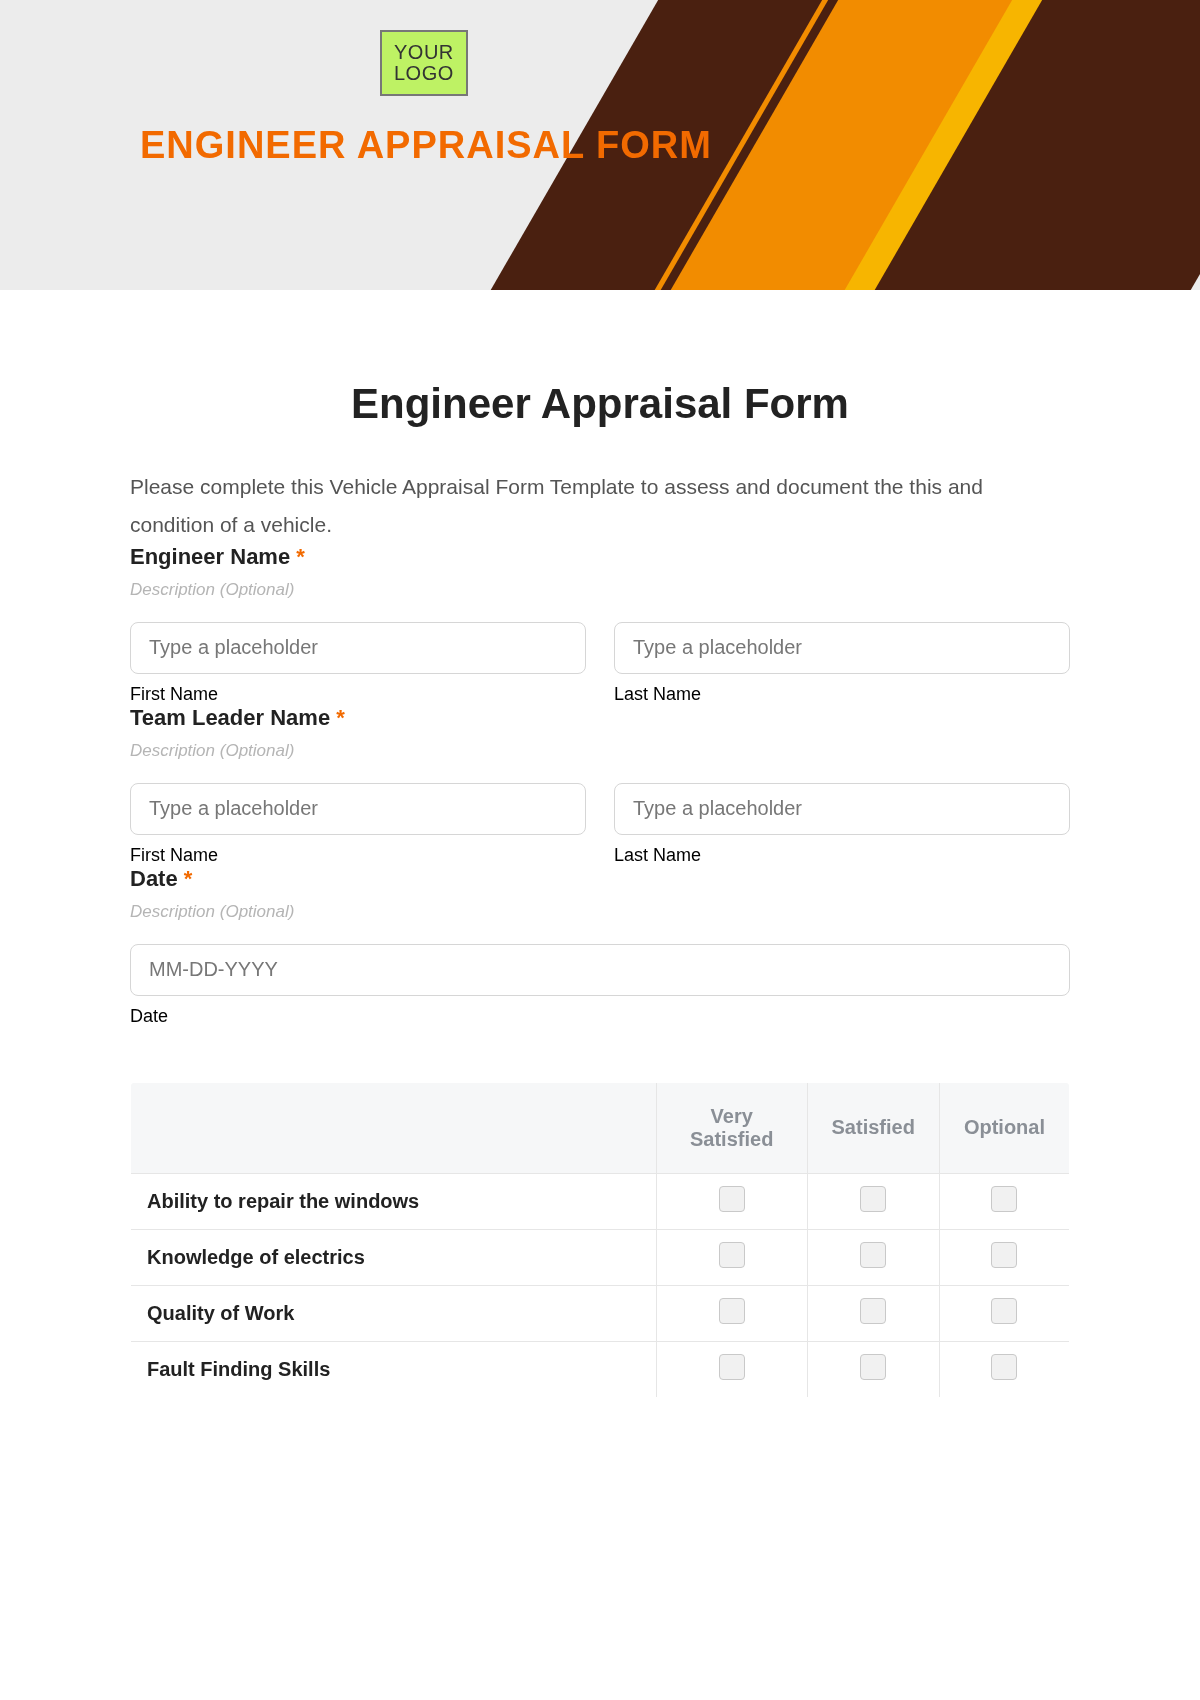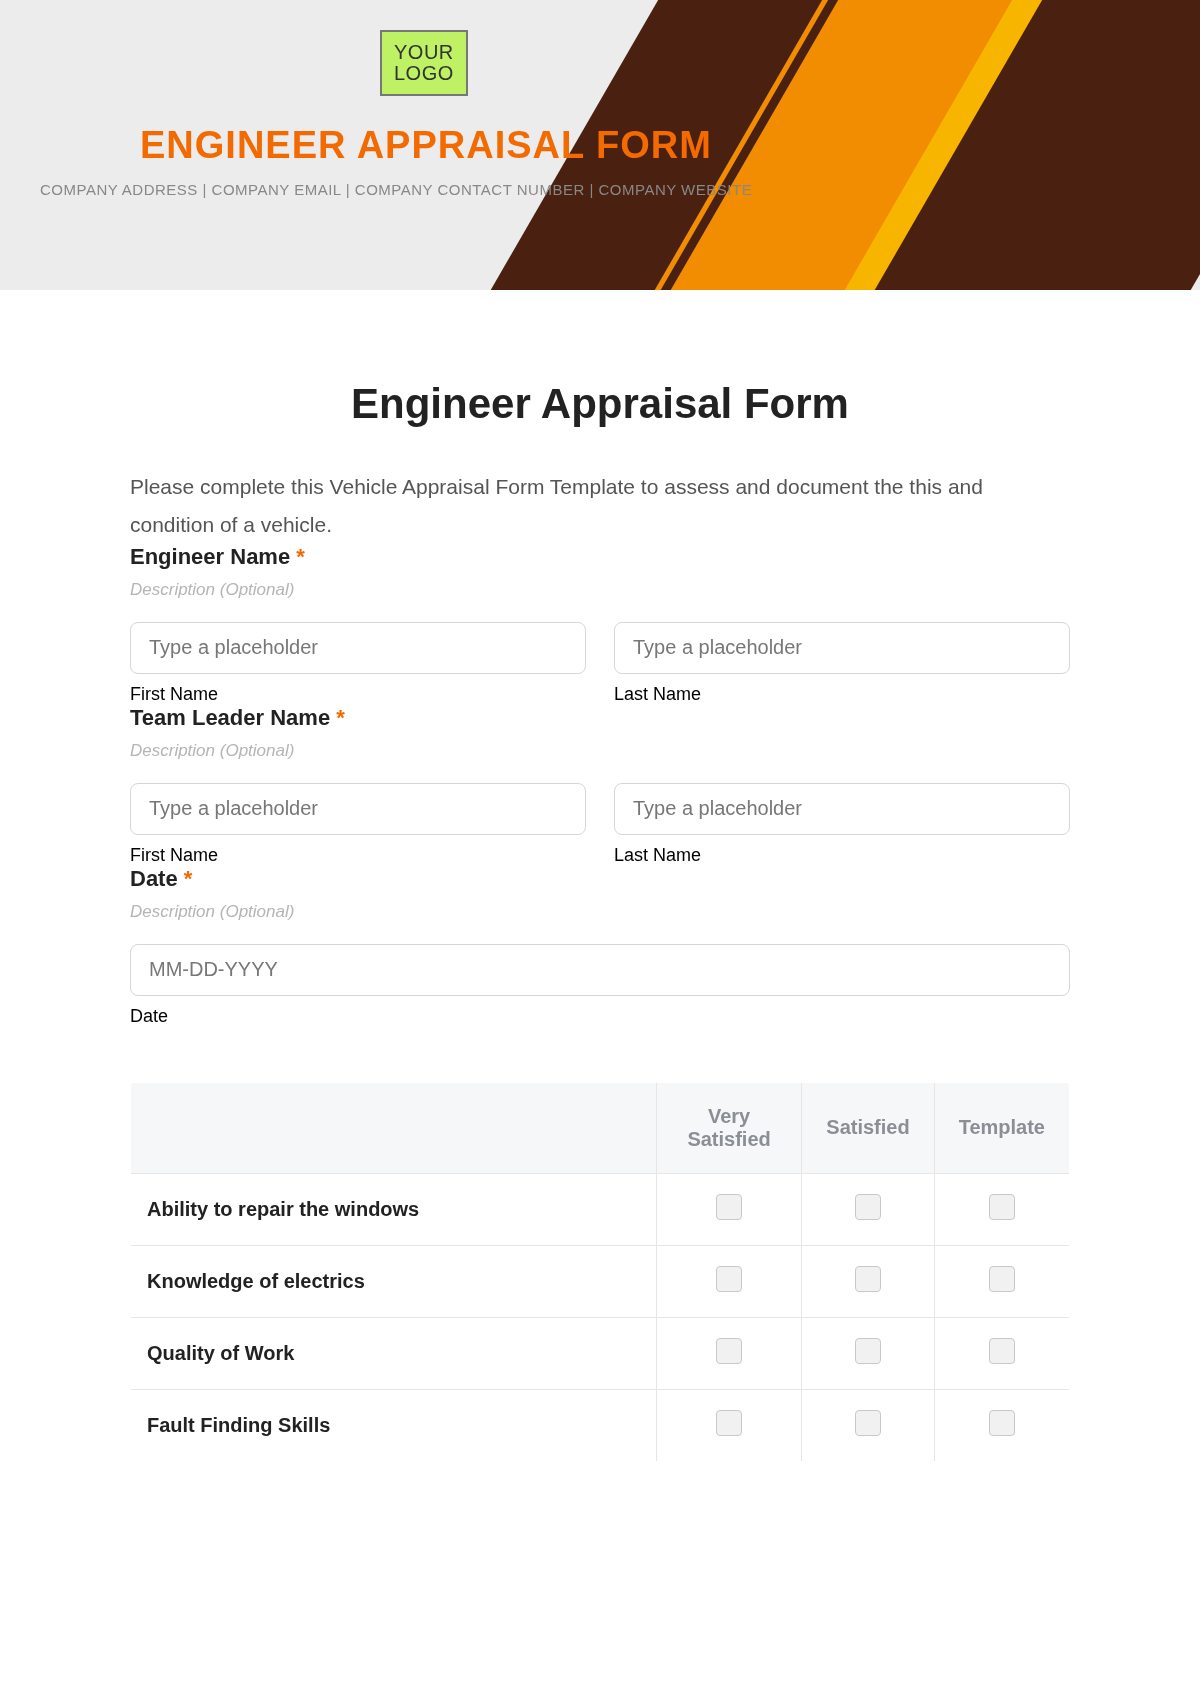--- a/index.html
+++ b/index.html
@@ -137,21 +137,21 @@
   color: #8a8f96;
   font-weight: 600;
   font-size: 20px;
   padding: 22px 24px;
   text-align: center;
   border: 1px solid #e6e6e6;
 }
 .rating-table th.blank { background: #f6f7f8; }
 .rating-table td {
   border: 1px solid #e6e6e6;
-  padding: 20px 16px;
+  padding: 12px 16px;
   font-size: 20px;
   color: #222;
   text-align: center;
 }
 .rating-table td.row-label {
   text-align: left;
   font-weight: 700;
 }
 .check {
   display: inline-block;
@@ -167,21 +167,20 @@
 
 <div class="banner">
   <div class="stripe-brown"></div>
   <div class="stripe-orange"></div>
   <div class="stripe-line-yellow"></div>
   <div class="stripe-line-orange"></div>
   <div class="banner-content">
     <div class="logo-box" style="white-space:pre;">YOUR
 LOGO</div>
     <div class="banner-title">ENGINEER APPRAISAL FORM</div>
-    <div class="banner-sub">COMPANY ADDRESS | COMPANY EMAIL | COMPANY CONTACT NUMBER | COMPANY WEBSITE</div>
   </div>
 </div>
 
 <div class="form-wrap">
   <h1 class="form-title">Engineer Appraisal Form</h1>
   <p class="form-intro">Please complete this Vehicle Appraisal Form Template to assess and document the this and condition of a vehicle.</p>
 
   <div class="field-group">
     <div class="field-label">
       <span>Engineer Name</span>
@@ -229,21 +228,21 @@
       <div class="sub-label">Date</div>
     </div>
   </div>
 
   <table class="rating-table">
     <thead>
       <tr>
         <th class="blank" style="width:56%;"></th>
         <th>Very Satisfied</th>
         <th>Satisfied</th>
-        <th>Template</th>
+        <th>Optional</th>
       </tr>
     </thead>
     <tbody>
       <tr>
         <td class="row-label">Ability to repair the windows</td>
         <td><span class="check"></span></td>
         <td><span class="check"></span></td>
         <td><span class="check"></span></td>
       </tr>
       <tr>

